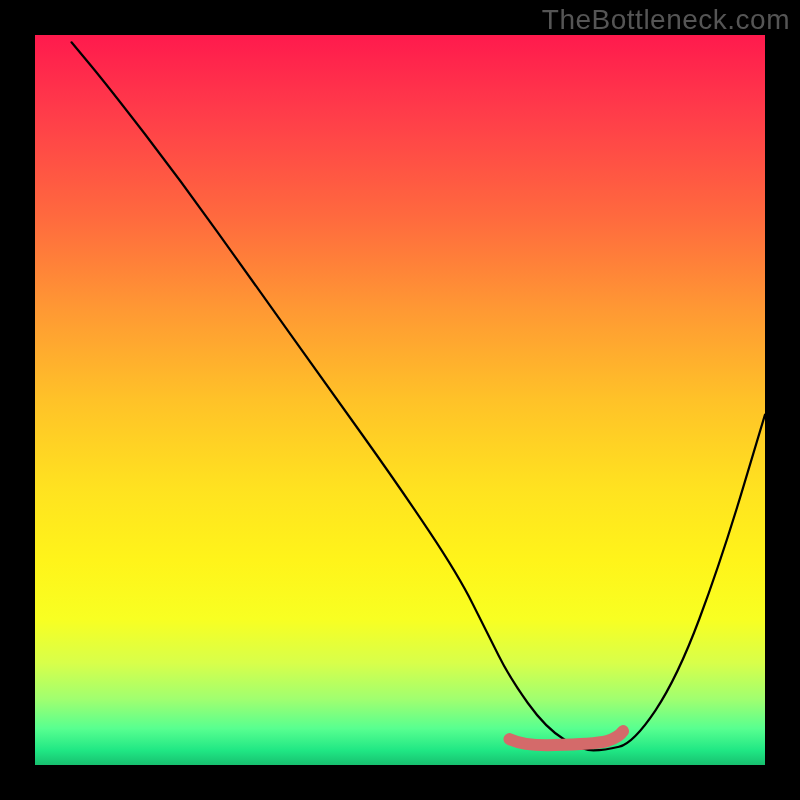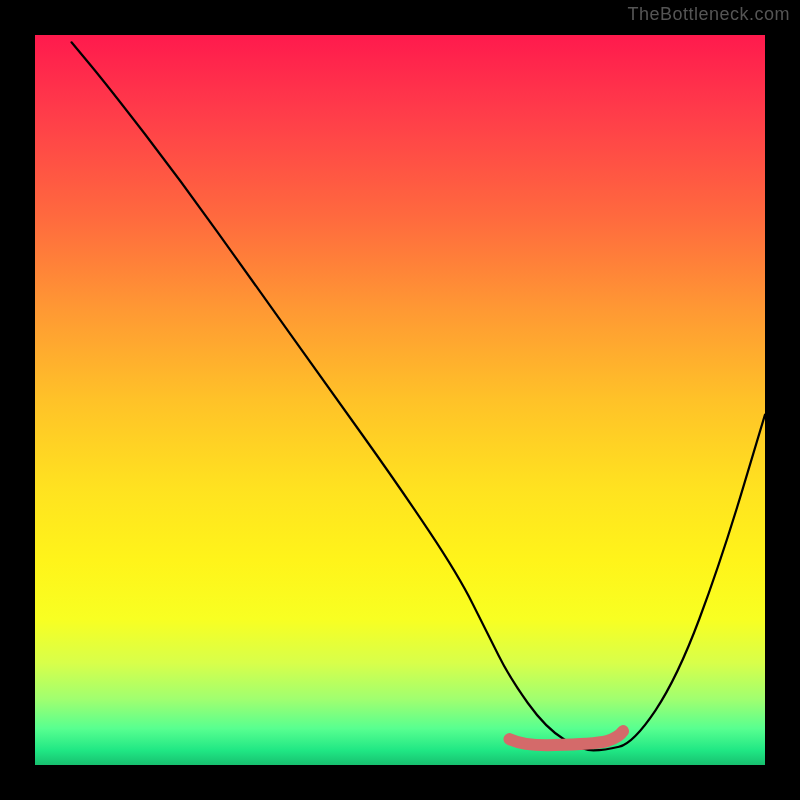--- a/index.html
+++ b/index.html
@@ -15,21 +15,21 @@
     position: relative;
     width: 800px;
     height: 800px;
     background: #000;
   }
   .watermark {
     position: absolute;
     top: 4px;
     right: 10px;
     color: #555;
-    font-size: 18px;
+    font-size: 28px;
     font-weight: 500;
     letter-spacing: 0.5px;
     z-index: 10;
   }
   .plot-area {
     position: absolute;
     left: 35px;
     top: 35px;
     width: 730px;
     height: 730px;

